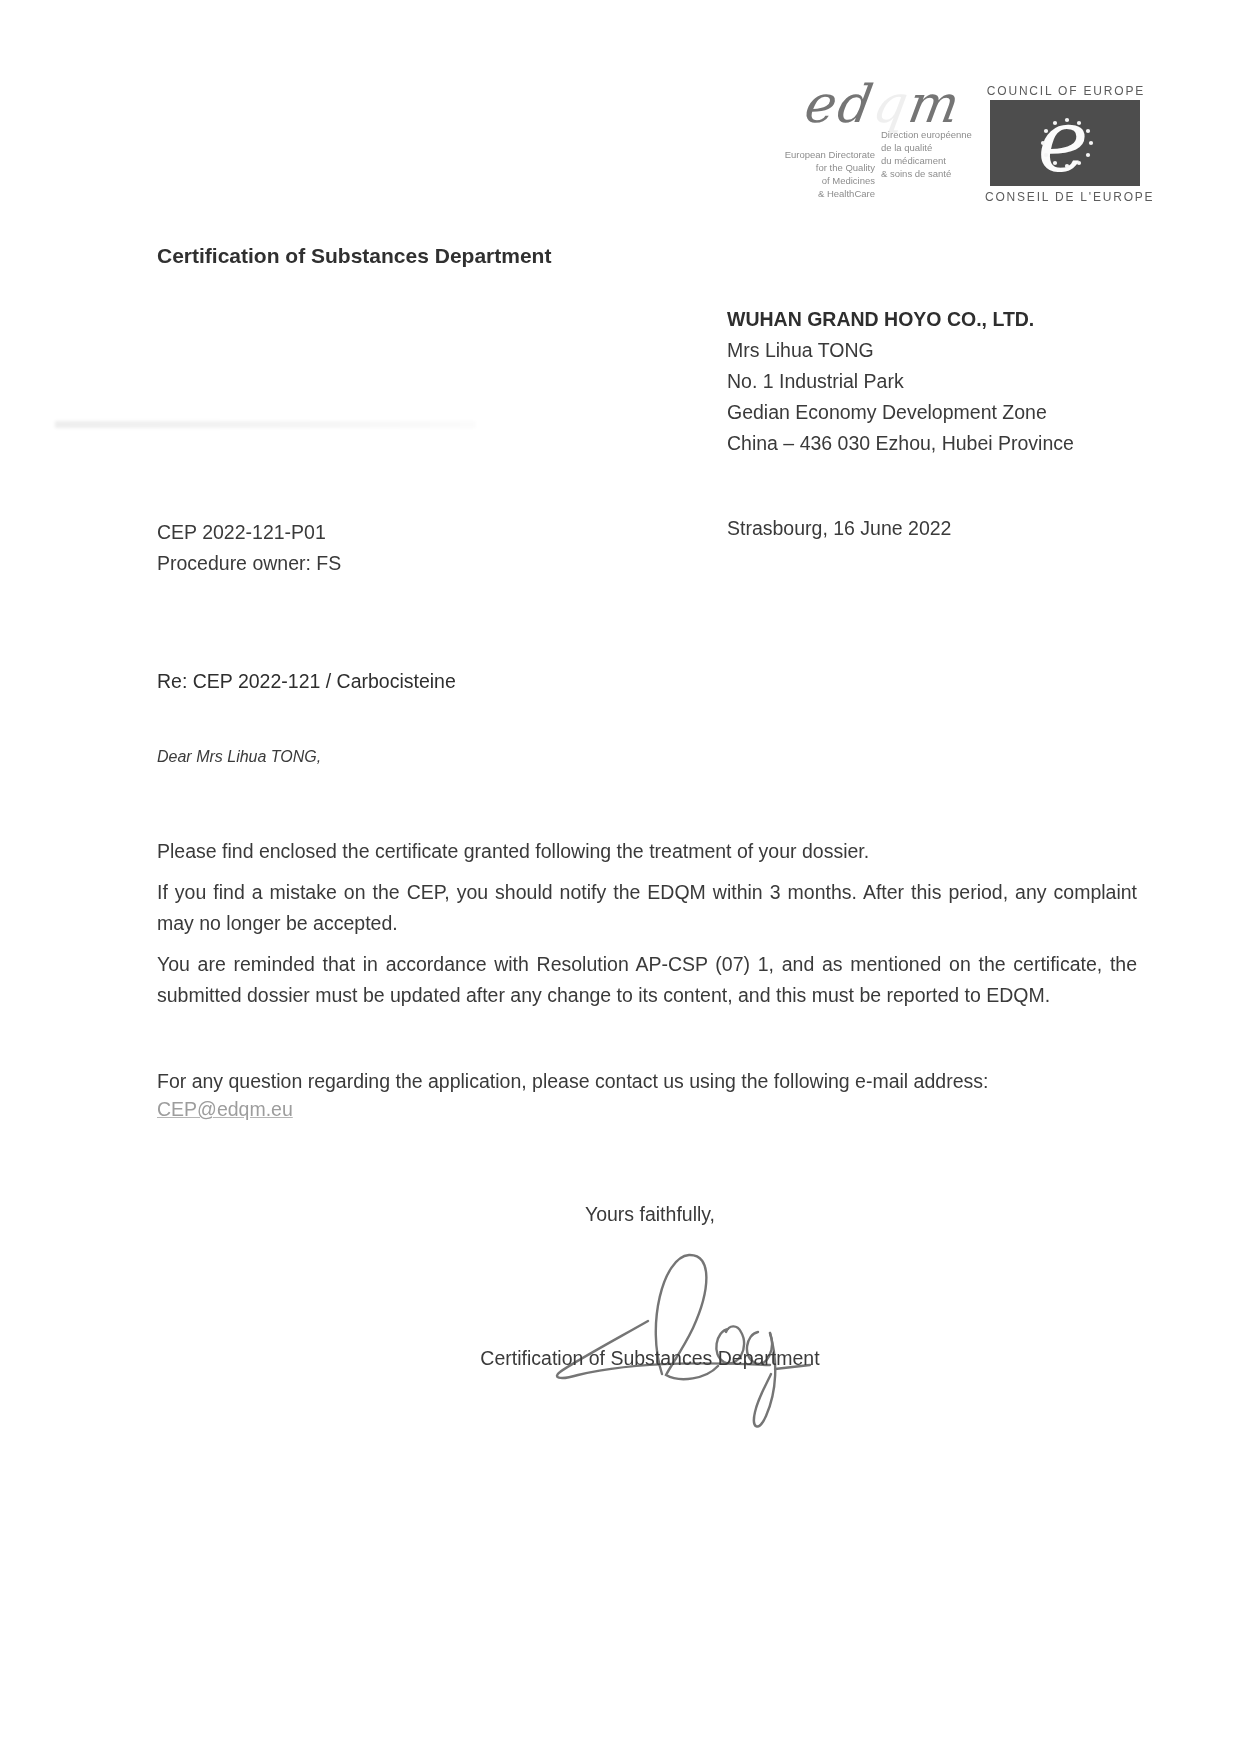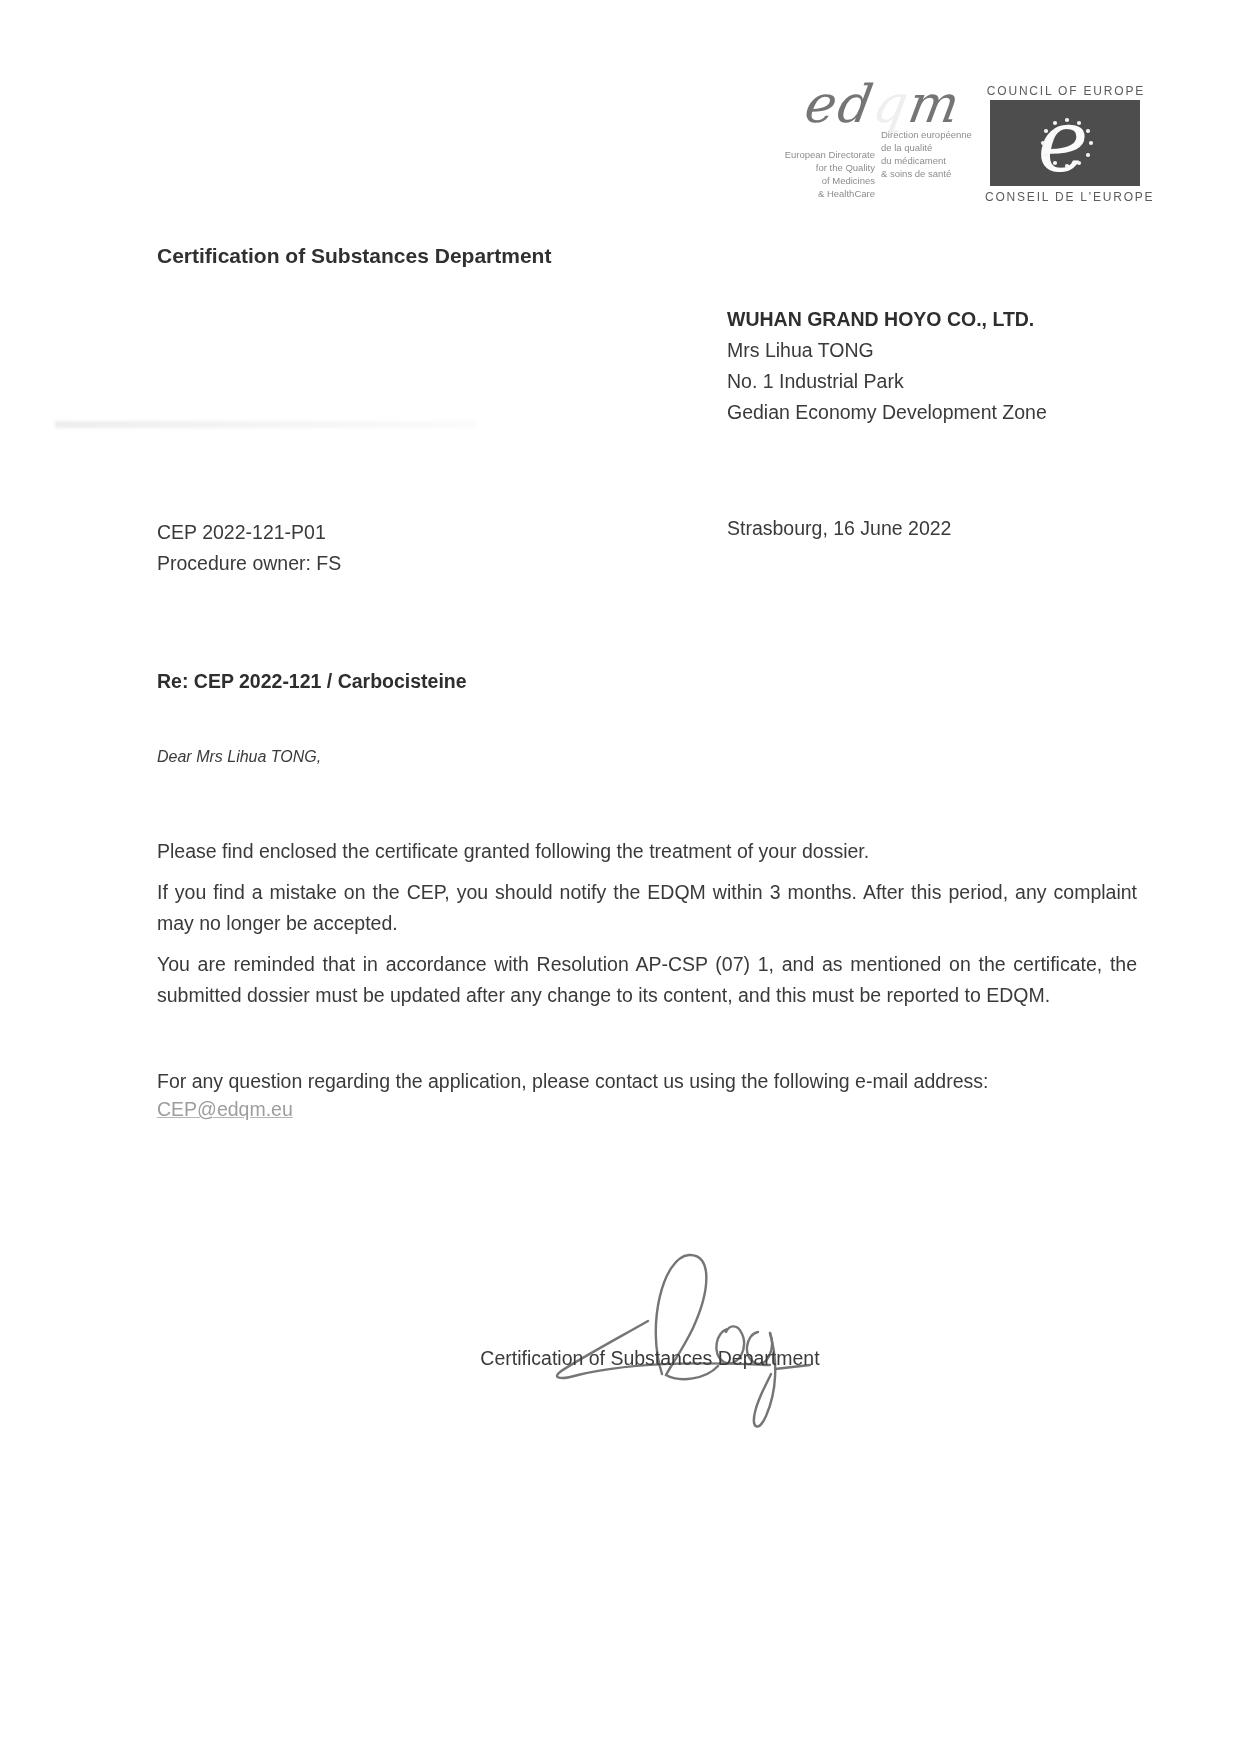--- a/index.html
+++ b/index.html
@@ -56,21 +56,21 @@
   .ref-block{
     left:157px;top:517px;
     font-size:19.5px;line-height:31px;white-space:nowrap;
   }
   .place-date{
     left:727px;top:517px;
     font-size:19.5px;white-space:nowrap;
   }
   .subject{
     left:157px;top:670px;
-    font-size:19.5px;font-weight:bold;color:#2e2e2e;white-space:nowrap;
+    font-size:19.5px;font-weight:normal;color:#2e2e2e;white-space:nowrap;
   }
   .salutation{left:157px;top:748px;font-size:16px;white-space:nowrap;font-style:italic;}
   .para{left:157px;width:980px;font-size:19.5px;line-height:31px;}
   .para.just{text-align:justify;}
   .p1{top:836px;}
   .p2{top:877px;}
   .p3{top:949px;}
   .p4{top:1066px;}
   .email-link{
     left:157px;top:1098px;
@@ -142,39 +142,41 @@
   </svg>
   <div class="abs coe-label bottom">CONSEIL DE L'EUROPE</div>
 
   <div class="abs dept-heading">Certification of Substances Department</div>
 
   <div class="abs recipient">
     <div class="company">WUHAN GRAND HOYO CO., LTD.</div>
     <div>Mrs Lihua TONG</div>
     <div>No. 1 Industrial Park</div>
     <div>Gedian Economy Development Zone</div>
+    <div>China – 436 030 Ezhou, Hubei Province</div>
   </div>
 
   <div class="abs scan-artifact"></div>
 
   <div class="abs ref-block">
     <div>CEP 2022-121-P01</div>
     <div>Procedure owner: FS</div>
   </div>
   <div class="abs place-date">Strasbourg, 16 June 2022</div>
 
   <div class="abs subject">Re: CEP 2022-121 / Carbocisteine</div>
 
   <div class="abs salutation">Dear Mrs Lihua TONG,</div>
   <div class="abs para p1">Please find enclosed the certificate granted following the treatment of your dossier.</div>
   <div class="abs para just p2">If you find a mistake on the CEP, you should notify the EDQM within 3 months. After this period, any complaint may no longer be accepted.</div>
   <div class="abs para just p3">You are reminded that in accordance with Resolution AP-CSP (07) 1, and as mentioned on the certificate, the submitted dossier must be updated after any change to its content, and this must be reported to EDQM.</div>
   <div class="abs para p4">For any question regarding the application, please contact us using the following e-mail address:</div>
   <a class="abs email-link" href="#">CEP@edqm.eu</a>
 
+  <div class="abs closing">Yours faithfully,</div>
 
   <svg class="abs signature" viewBox="0 0 300 210" width="300" height="210" aria-hidden="true">
     <g fill="none" stroke="#5d5d5d" stroke-width="2.4" stroke-linecap="round" opacity="0.85">
       <path d="M128 88 C100 104 52 130 40 139 C33 144 38 148 58 142 C120 127 200 130 250 132"></path>
       <path d="M255 136 L290 132"></path>
       <path d="M142 141 C126 92 143 24 169 22 C193 21 190 58 173 95 C163 116 150 134 146 142 C160 150 186 146 198 133"></path>
       <path d="M208 96 C196 98 191 122 204 129 C218 136 230 114 221 99 C217 91 209 92 206 99"></path>
       <path d="M238 99 C226 101 222 124 235 130 C247 135 256 116 250 100"></path>
       <path d="M250 100 C258 128 257 158 246 183 C239 199 231 196 235 179 C238 165 246 152 251 141"></path>
     </g>

